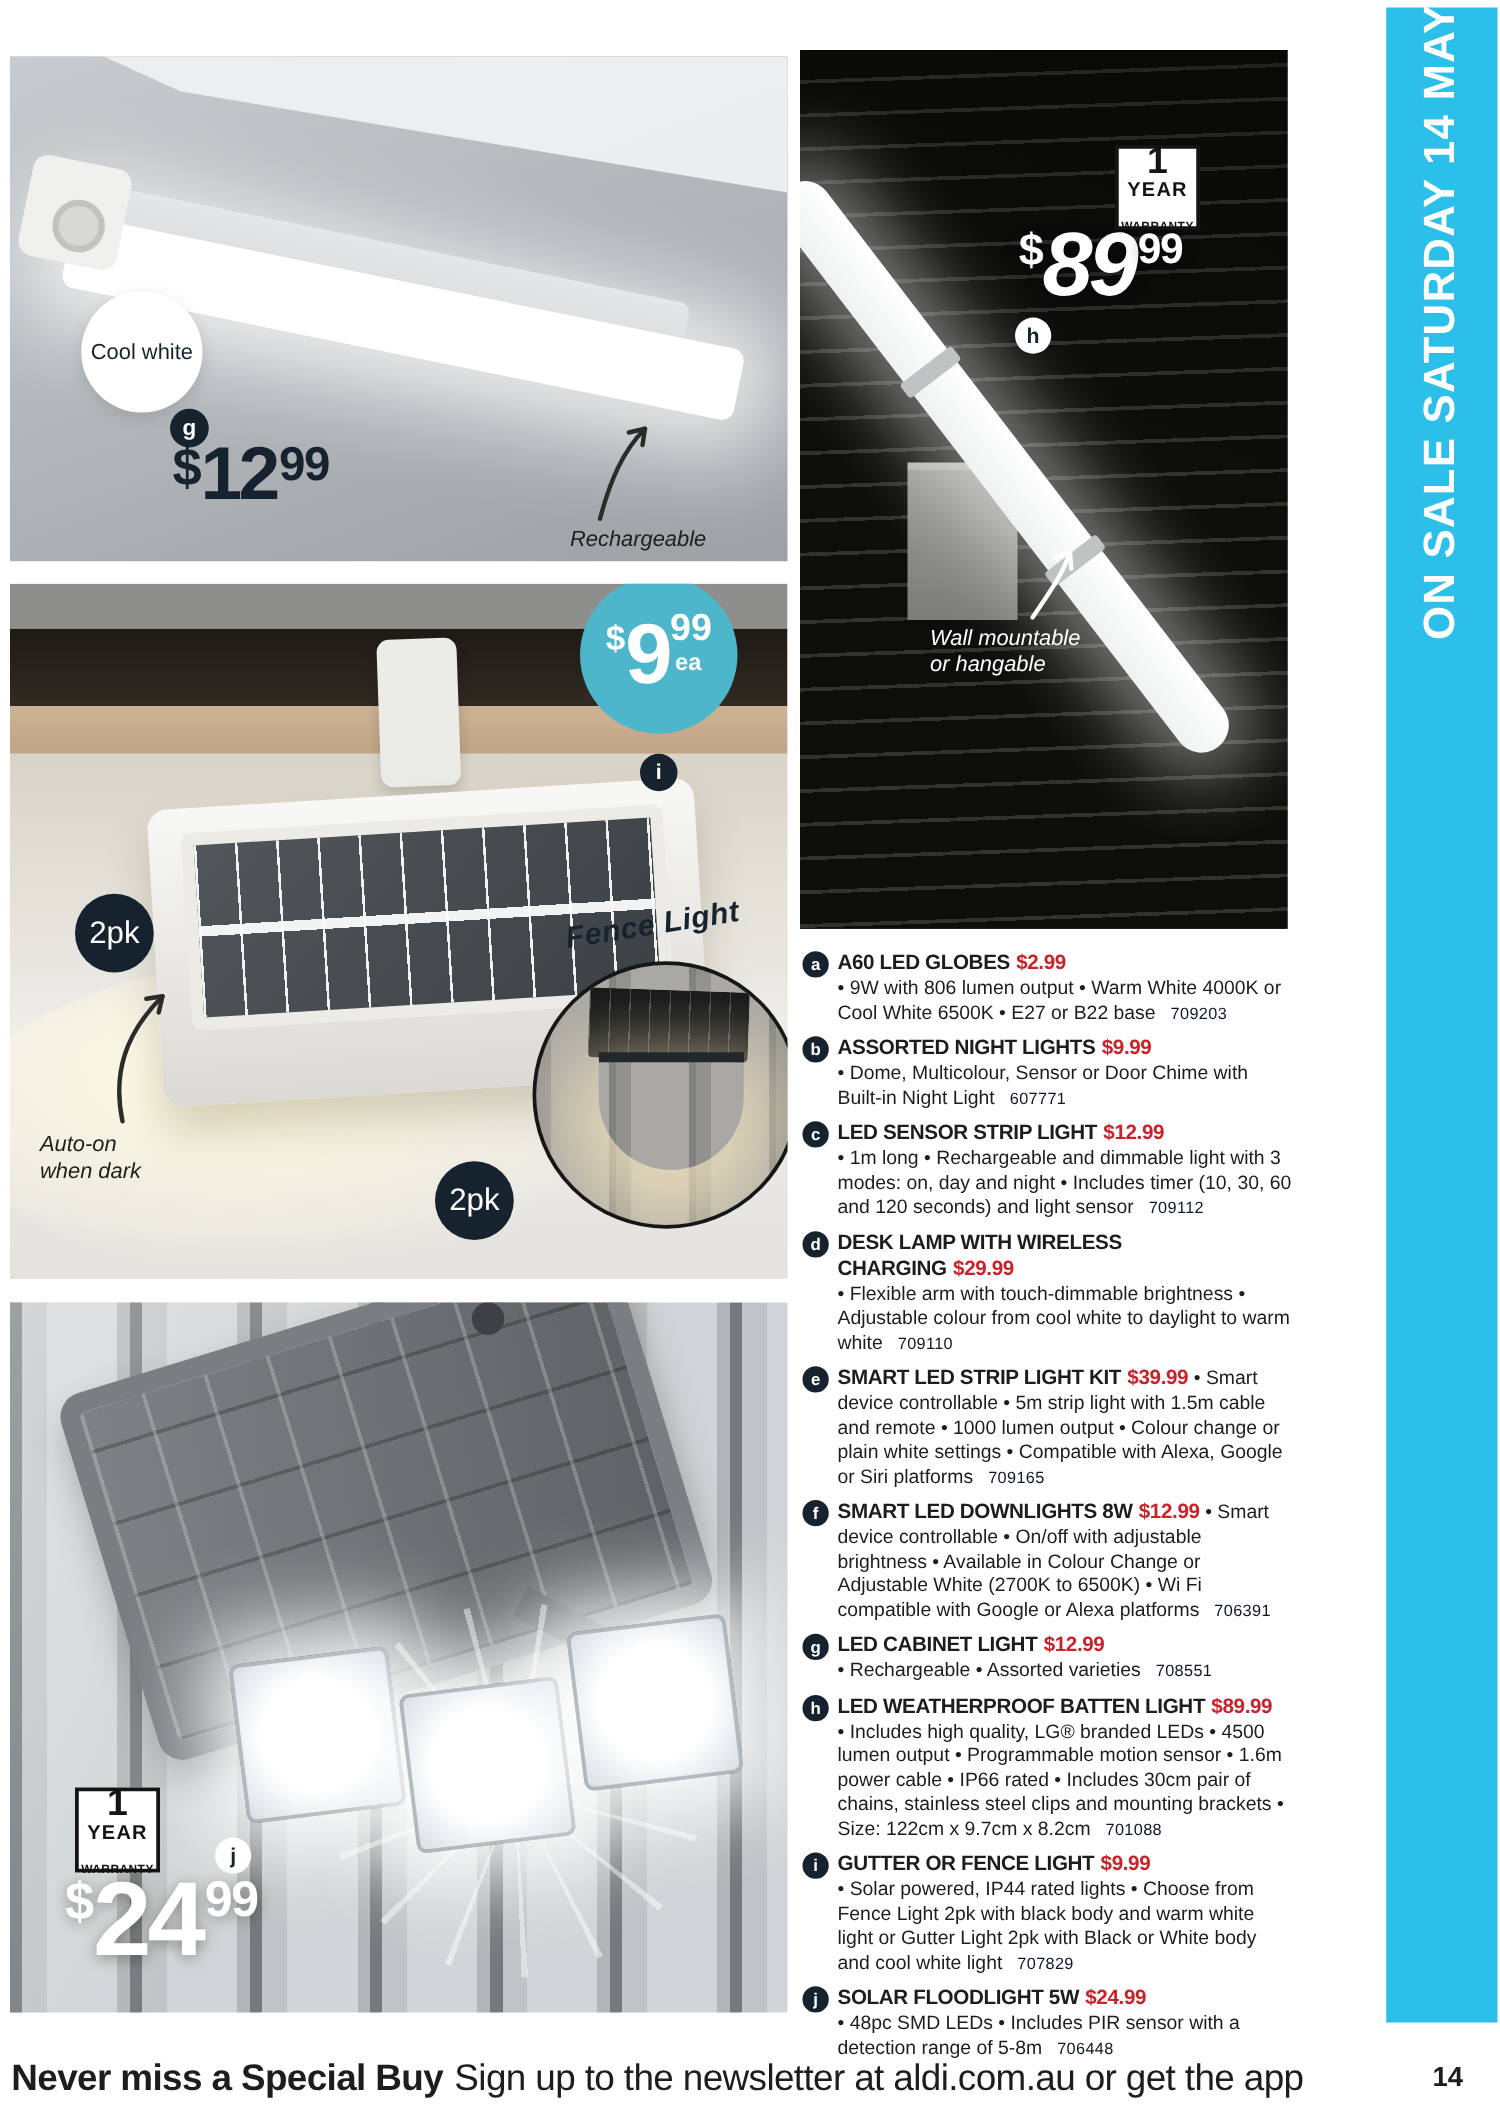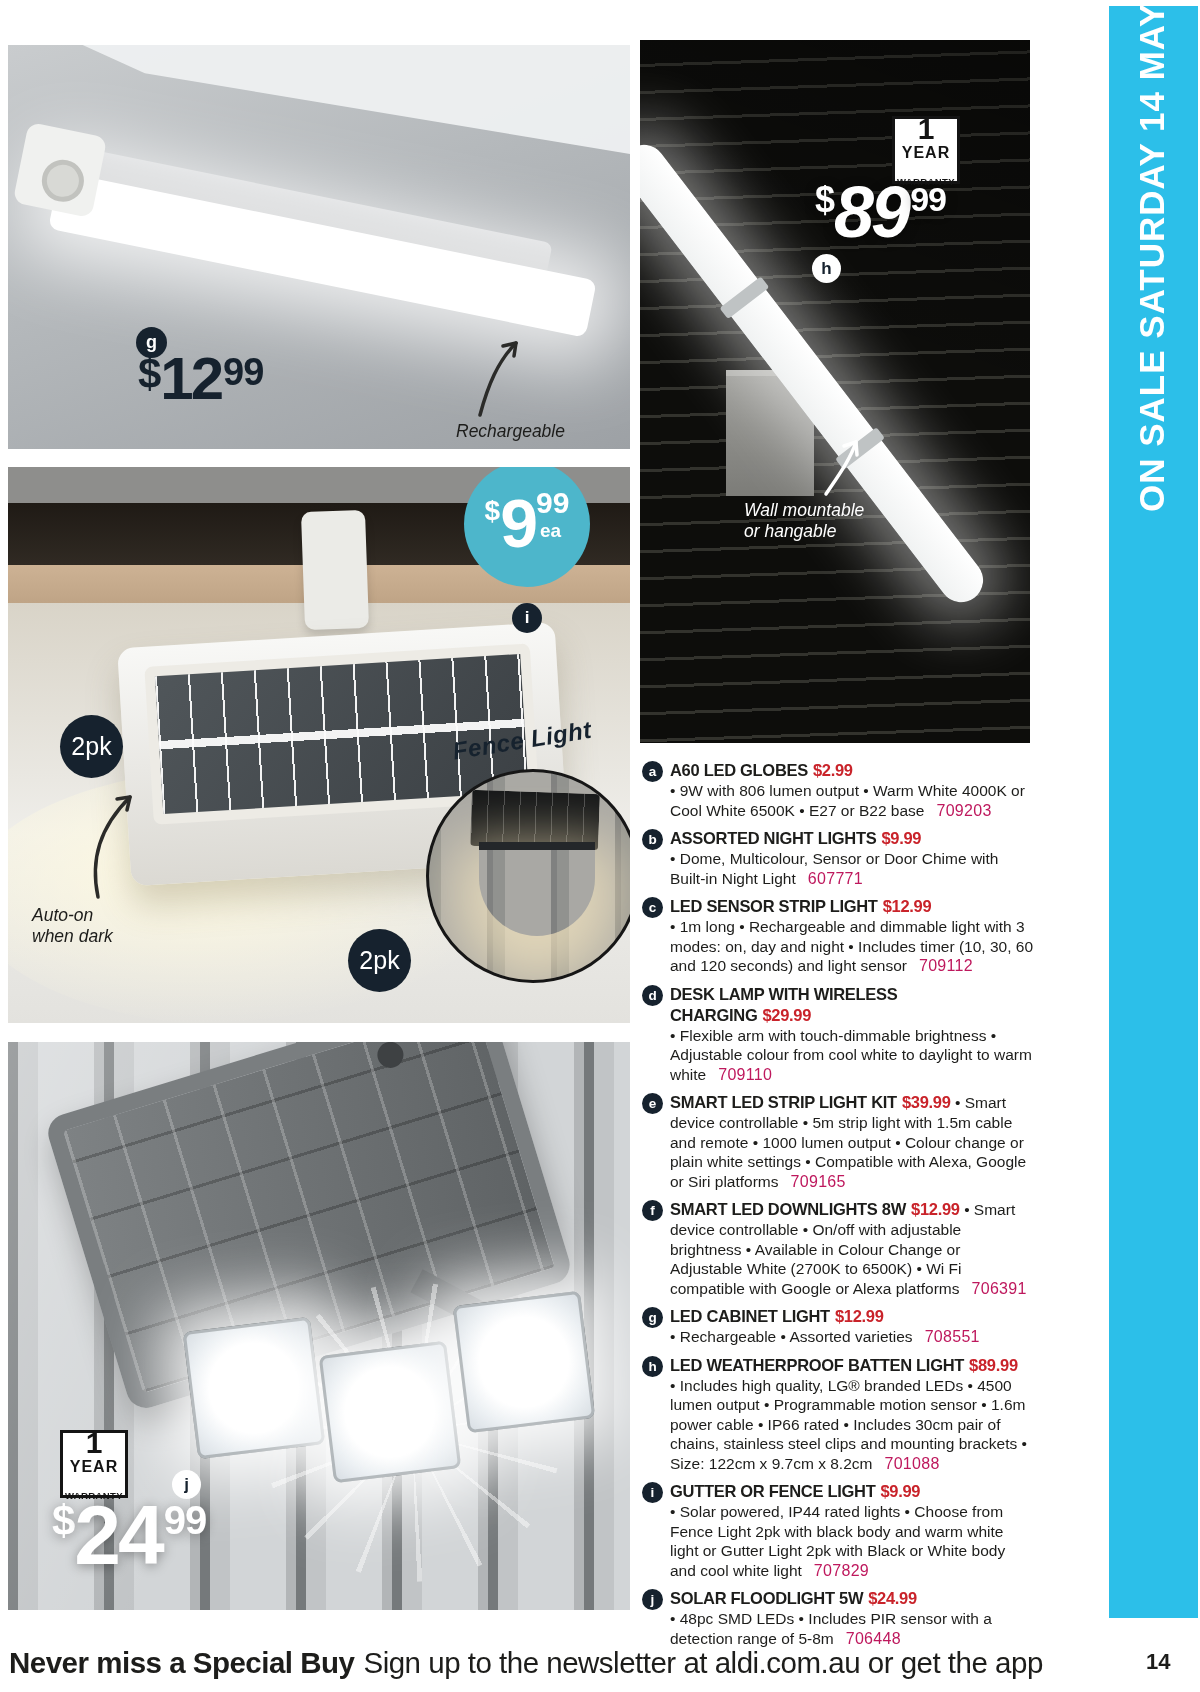--- a/index.html
+++ b/index.html
@@ -156,38 +156,41 @@
 
   
   #product-list{position:absolute;left:642px;top:760px;width:392px;}
   .prod{position:relative;padding-left:28px;margin-bottom:8px;}
   .prod .badge{position:absolute;left:0;top:1px;width:21px;height:21px;border-radius:50%;
     background:#16222e;color:#fff;font-size:13.5px;font-weight:bold;
     display:flex;align-items:center;justify-content:center;}
   .pname{font-weight:bold;font-size:16.5px;letter-spacing:-.3px;line-height:21px;color:#1d1d1b;}
   .pprice{font-weight:bold;font-size:16.5px;letter-spacing:-.3px;color:#c9232a;margin-left:5px;}
   .pdesc{font-size:15.5px;line-height:19.5px;color:#1d1d1b;}
-  .psku{font-size:16px;color:#be185d;margin-left:12px;letter-spacing:.3px;}
+  .psku{font-size:13px;color:#0f172a;margin-left:12px;letter-spacing:.3px;}
   .prod .pbr{line-height:21px;}
   .prod.flow .pbr{display:none;}
 
   
   #footer-bar{position:absolute;left:9px;top:1646px;white-space:nowrap;}
   #footer-bar .fb{font-weight:bold;font-size:29.5px;letter-spacing:-.5px;color:#1d1d1b;}
   #footer-bar .fr{font-size:29.5px;letter-spacing:-.5px;color:#1d1d1b;margin-left:9px;}
   #page-number{position:absolute;left:1146px;top:1649px;font-size:22px;font-weight:bold;color:#1d1d1b;}
 </style>
 </head>
 <body>
 
 <div class="photo" id="photo-cabinet">
   <div class="ceiling"></div>
   <div class="bar-channel"></div>
   <div class="bar-glow"></div>
   <div class="sensor-cap"></div>
+  <div class="bubble" id="bubble-finish">
+    <span>Cool white</span>
+  </div>
   <div class="letter-badge badge-dark" id="g-badge">g</div>
   <div class="big-price price-navy" id="price-cabinet">
     <span class="cur">$</span>
     <span class="main">12</span>
     <span class="cents">99</span>
   </div>
   <svg class="arrow" style="left:462px;top:288px;" width="58" height="86" viewBox="0 0 58 86">
     <path d="M10 82 C 18 52, 28 28, 46 10" fill="none" stroke="#2b2b29" stroke-width="3.5" stroke-linecap="round"></path>
     <path d="M46 10 L33 13 M46 10 L44 23" fill="none" stroke="#2b2b29" stroke-width="3.5" stroke-linecap="round"></path>
   </svg>

